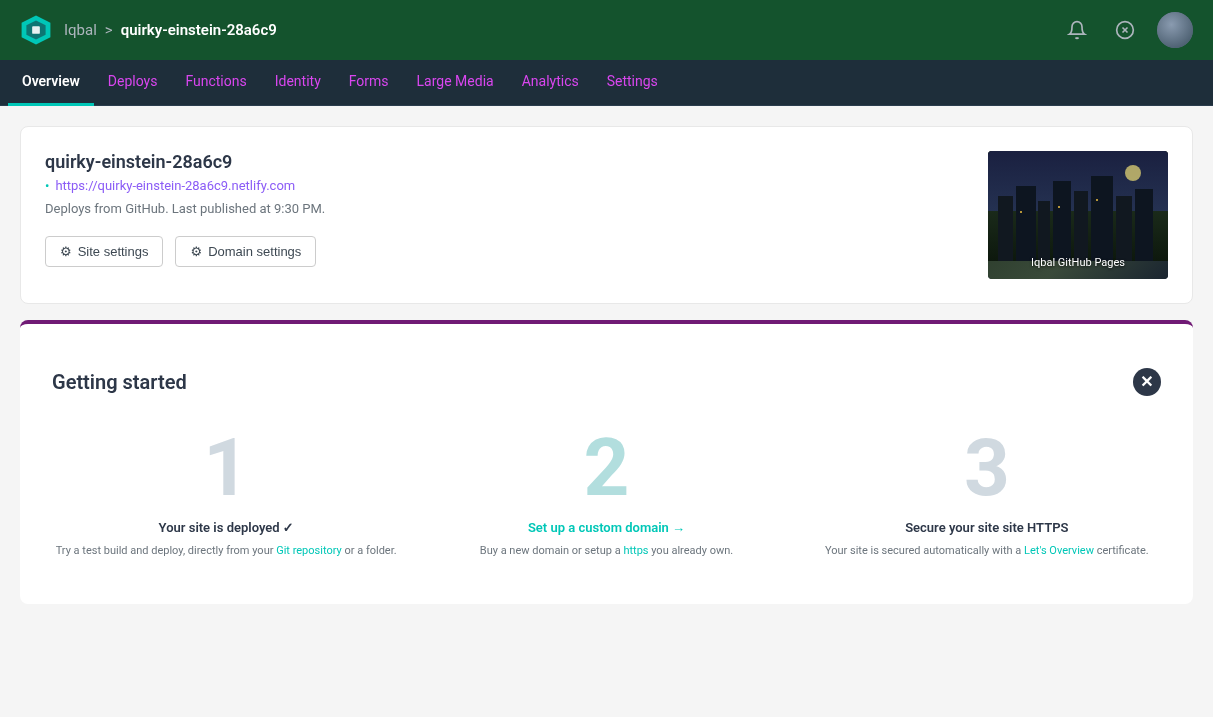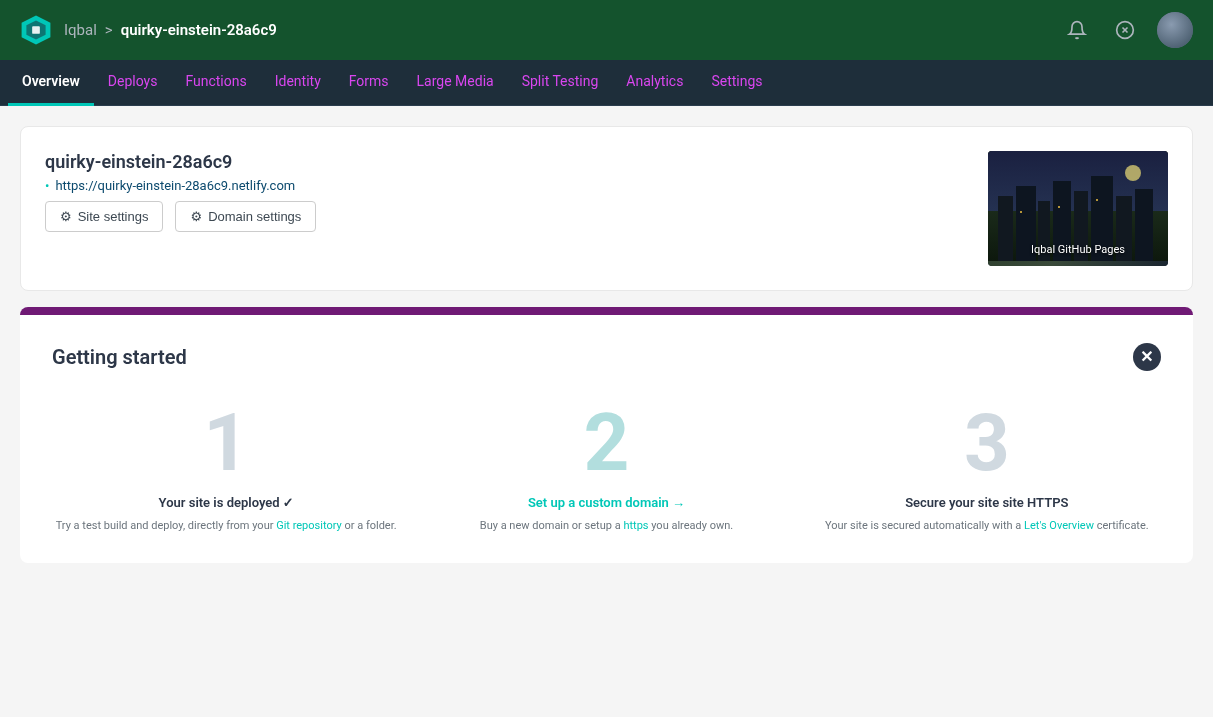--- a/index.html
+++ b/index.html
@@ -114,21 +114,21 @@
       border: 1px solid #e8e8e8;
     }
     .site-card-info {}
     .site-title {
       font-size: 18px;
       font-weight: 600;
       color: #2d3748;
       margin-bottom: 6px;
     }
     .site-url {
-      color: #0c4a6e;
+      color: #8b5cf6;
       font-size: 13px;
       text-decoration: none;
       display: flex;
       align-items: center;
       gap: 6px;
       margin-bottom: 8px;
     }
     .site-url::before {
       content: '•';
       color: #00c7b7;
@@ -151,21 +151,21 @@
       color: #3d4852;
       cursor: pointer;
       display: flex;
       align-items: center;
       gap: 6px;
     }
 
     
     .site-thumbnail {
       width: 180px;
-      height: 115px;
+      height: 128px;
       border-radius: 4px;
       overflow: hidden;
       flex-shrink: 0;
       background: #1a2530;
       position: relative;
       display: flex;
       align-items: center;
       justify-content: center;
     }
     .thumbnail-inner {
@@ -200,22 +200,22 @@
       width: 5px;
       height: 5px;
       border-radius: 50%;
       background: rgba(255,255,255,0.4);
     }
 
     
     .getting-started {
       background: #fff;
       border-radius: 8px;
-      border-top: 8px solid #701a75;
-      padding: 28px 32px;
+      border-top: 4px solid #701a75;
+      padding: 44px 32px;
       margin-top: 16px;
       position: relative;
     }
     .getting-started-header {
       display: flex;
       align-items: center;
       justify-content: space-between;
       margin-bottom: 32px;
     }
     .getting-started-title {
@@ -316,31 +316,31 @@
   </div>
 </header>
 
 <nav class="nav">
   <a class="nav-item active">Overview</a>
   <a class="nav-item">Deploys</a>
   <a class="nav-item">Functions</a>
   <a class="nav-item">Identity</a>
   <a class="nav-item">Forms</a>
   <a class="nav-item">Large Media</a>
-  <a class="nav-item">Split Testing</a>
   <a class="nav-item">Analytics</a>
   <a class="nav-item">Settings</a>
 </nav>
 
 <main class="main">
 
   <div class="site-card">
     <div class="site-card-info">
       <div class="site-title">quirky-einstein-28a6c9</div>
       <a class="site-url">https://quirky-einstein-28a6c9.netlify.com</a>
+      <div class="site-meta">Deploys from GitHub. Last published at 9:30 PM.</div>
       <div class="site-card-buttons">
         <button class="btn-outline">
           <span>⚙</span>
           <span>Site settings</span>
         </button>
         <button class="btn-outline">
           <span>⚙</span>
           <span>Domain settings</span>
         </button>
       </div>

